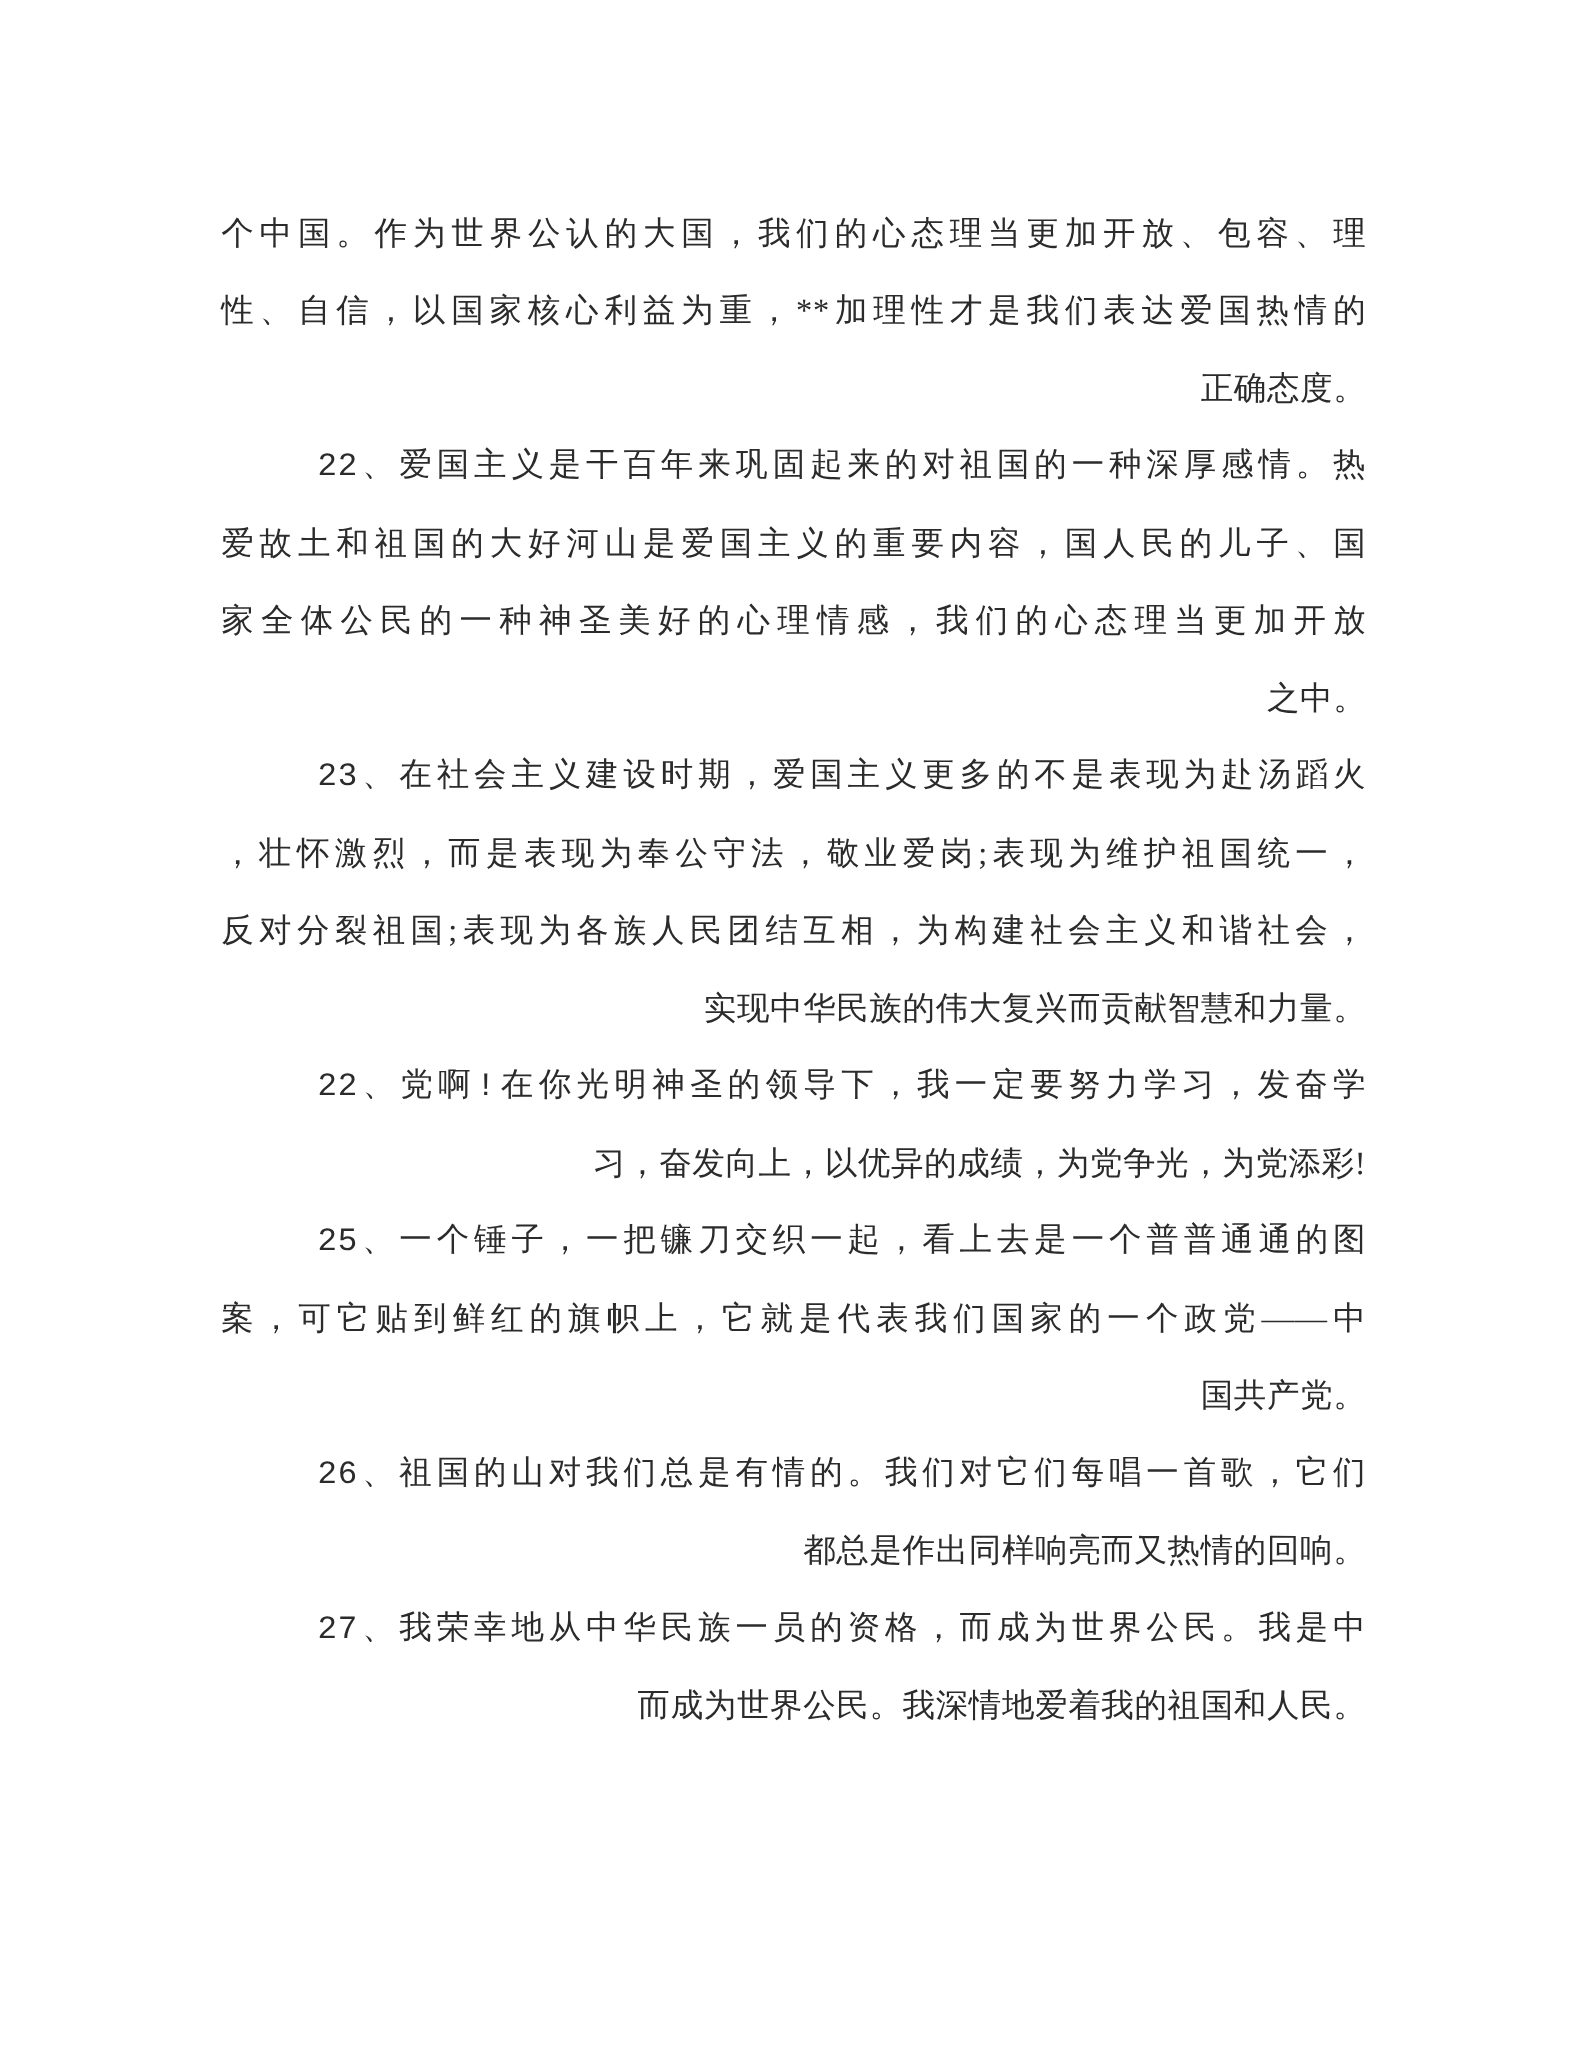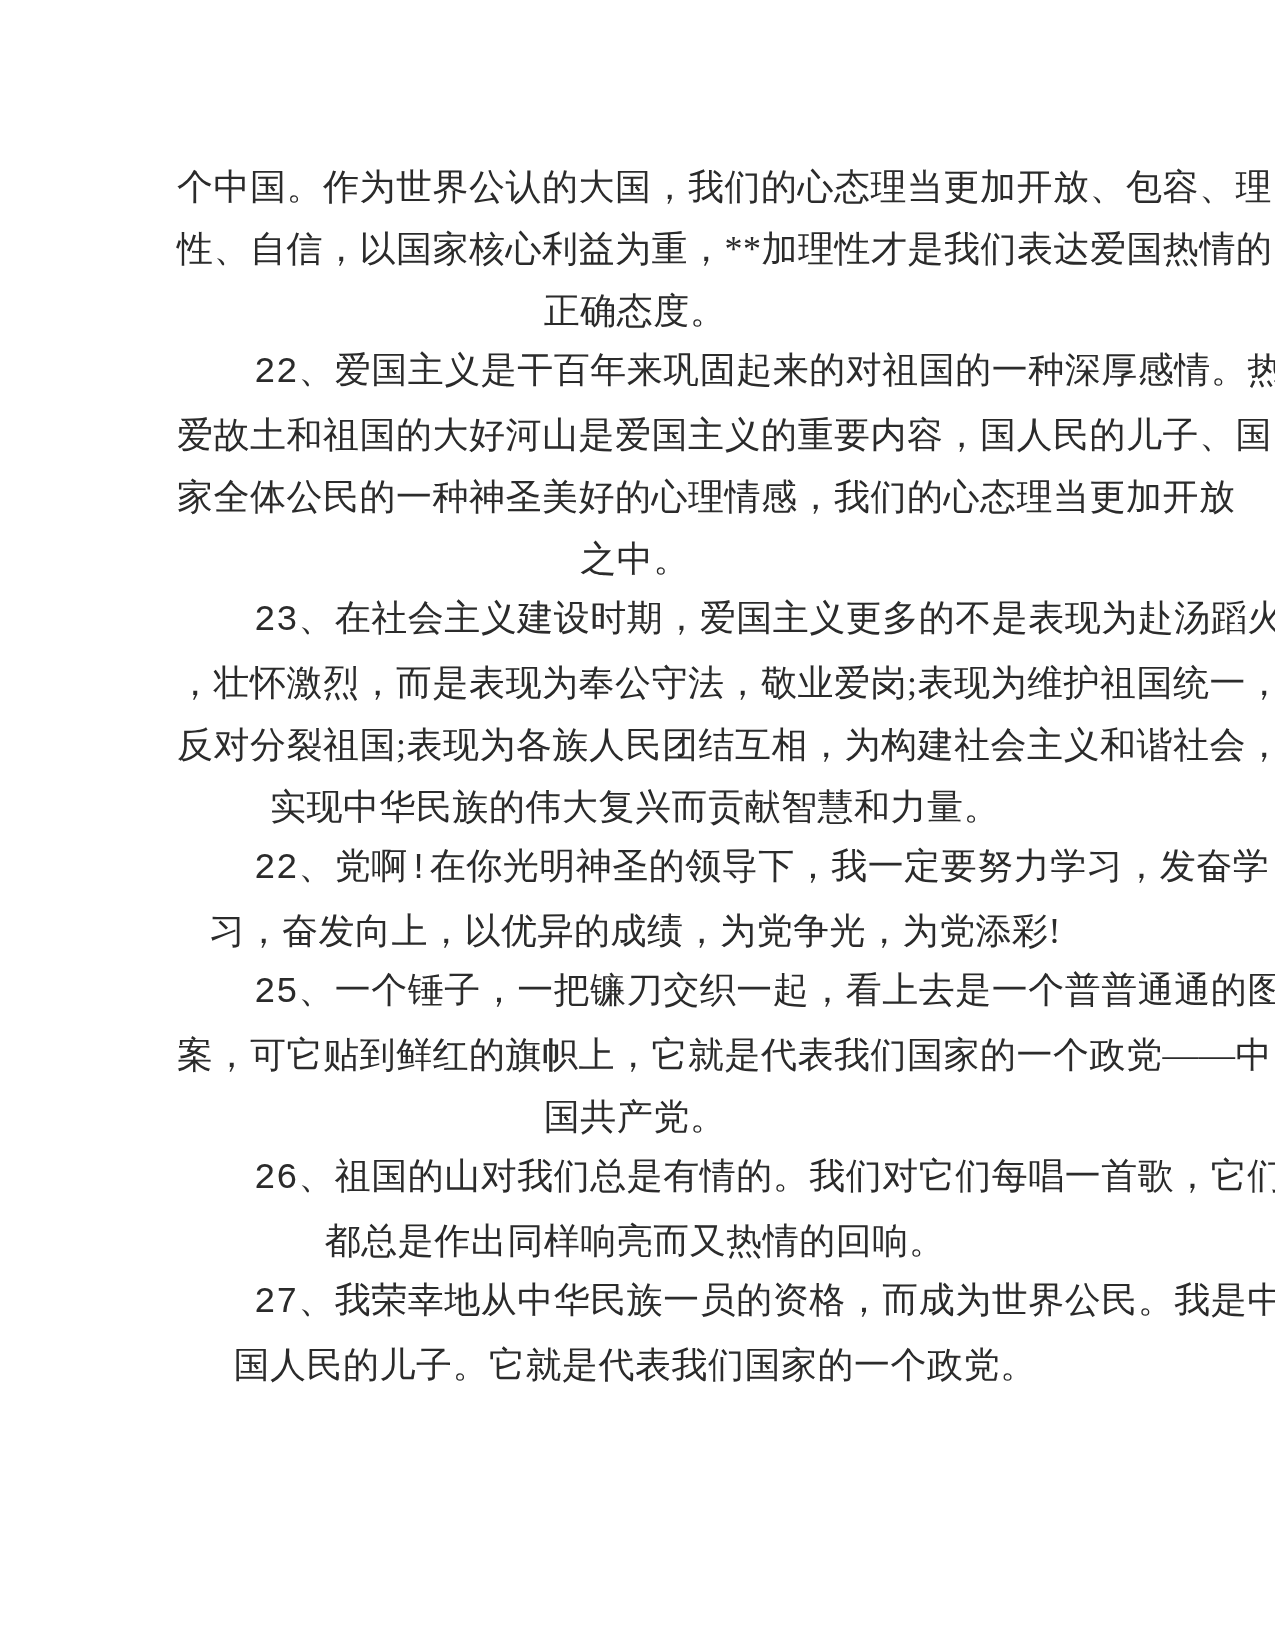--- a/index.html
+++ b/index.html
@@ -14,33 +14,33 @@
     height: 1650px;
     background: #ffffff;
     overflow: hidden;
   }
   .text-block {
     position: absolute;
     left: 177px;
     top: 156px;
     width: 916px;
     font-family: "Liberation Serif", "DejaVu Serif", serif;
-    font-size: 36px;
+    font-size: 26px;
     color: #2b2b2b;
     font-weight: 400;
   }
   .paragraph {
     margin: 0;
     padding: 0;
   }
   .line {
     height: 62px;
     line-height: 62px;
     white-space: nowrap;
-    text-align: center;
+    text-align: right;
     letter-spacing: 0.5px;
   }
   .line.fill {
     text-align: justify;
     text-align-last: justify;
     text-justify: inter-character;
   }
   .line.indent {
     text-indent: 77px;
     font-family: Liberation Mono, monospace;
@@ -76,16 +76,16 @@
         <div class="line indent fill">25、一个锤子，一把镰刀交织一起，看上去是一个普普通通的图</div>
         <div class="line fill">案，可它贴到鲜红的旗帜上，它就是代表我们国家的一个政党——中</div>
         <div class="line">国共产党。</div>
       </div>
       <div class="paragraph">
         <div class="line indent fill">26、祖国的山对我们总是有情的。我们对它们每唱一首歌，它们</div>
         <div class="line">都总是作出同样响亮而又热情的回响。</div>
       </div>
       <div class="paragraph">
         <div class="line indent fill">27、我荣幸地从中华民族一员的资格，而成为世界公民。我是中</div>
-        <div class="line">国人民的儿子。它就是代表我们国家的一个政党。</div>
+        <div class="line">而成为世界公民。我深情地爱着我的祖国和人民。</div>
       </div>
     </div>
 </div>
 
 </body></html>

